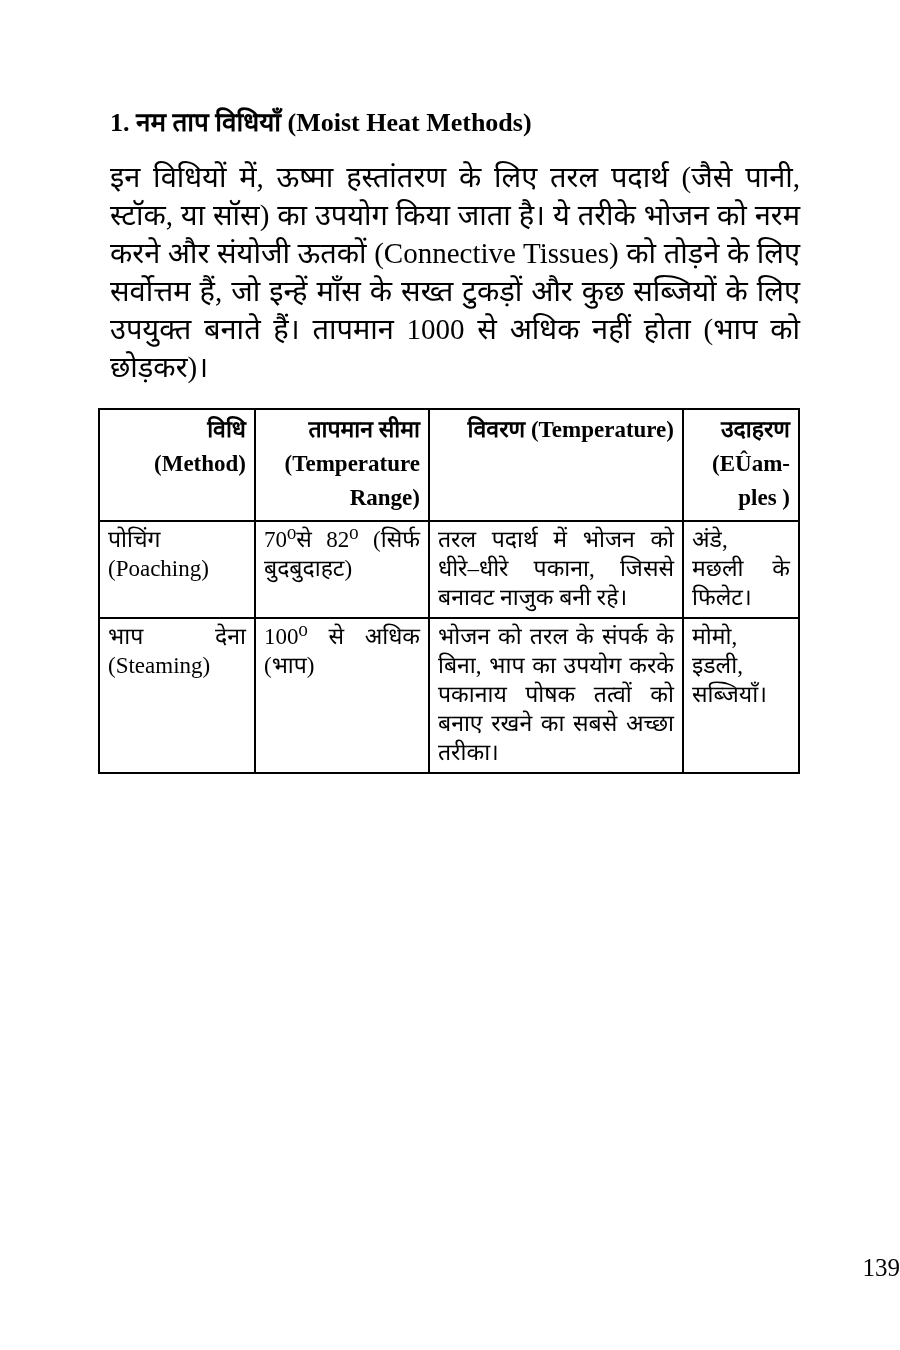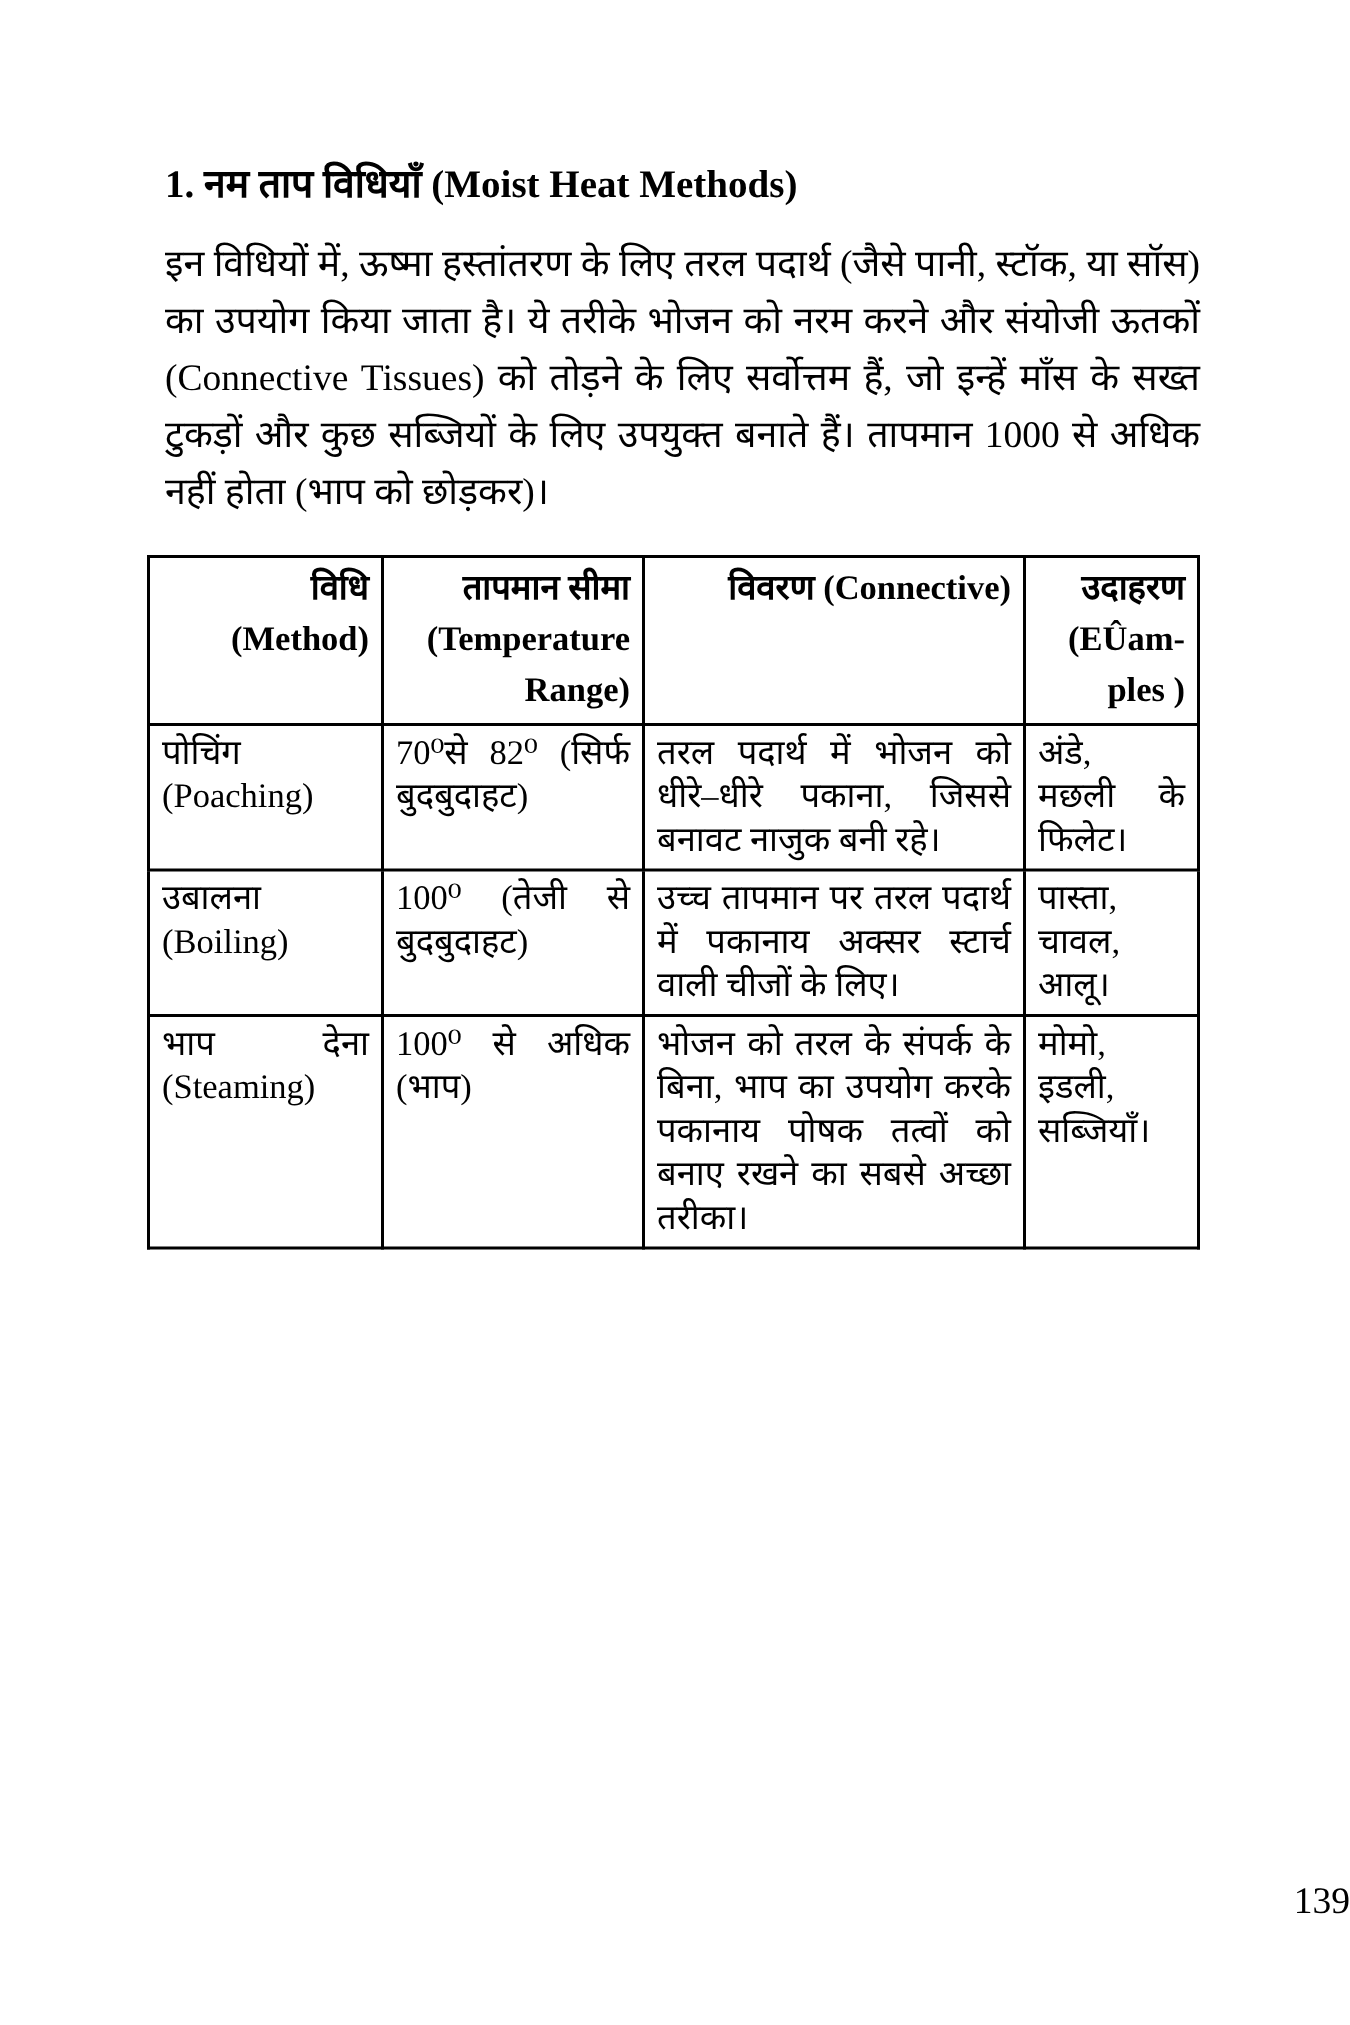--- a/index.html
+++ b/index.html
@@ -19,21 +19,21 @@
   .doc-heading {
     margin: 0;
     padding: 106px 52px 0 110px;
     font-size: 26px;
     font-weight: bold;
     line-height: 34px;
     white-space: pre-line;
   }
   .intro {
     margin: 18px 100px 0 110px;
-    font-size: 25px;
+    font-size: 29px;
     line-height: 38px;
     text-align: justify;
   }
   table.methods {
     border-collapse: collapse;
     table-layout: fixed;
     margin: 22px 0 0 98px;
     width: 700px;
     font-size: 23px;
   }
@@ -88,46 +88,36 @@
       <col style="width:254px">
       <col style="width:116px">
     </colgroup>
     <thead>
       <tr>
         <th>विधि
 (Method)</th>
         <th>तापमान सीमा
 (Temperature
 Range)</th>
-        <th>विवरण (Connective)</th>
+        <th>विवरण (Temperature)</th>
         <th>उदाहरण
 (EÛam-
 ples )</th>
       </tr>
     </thead>
     <tbody>
       <tr>
         <td class="c-method">पोचिंग
 (Poaching)</td>
         <td class="c-temp">70⁰से 82⁰ (सिर्फ
 बुदबुदाहट)</td>
         <td class="c-desc">तरल पदार्थ में भोजन को धीरे–धीरे पकाना, जिससे बनावट नाजुक बनी रहे।</td>
         <td class="c-ex">अंडे,
 मछली के
 फिलेट।</td>
-      </tr>
-      <tr>
-        <td class="c-method">उबालना
-(Boiling)</td>
-        <td class="c-temp">100⁰ (तेजी से
-बुदबुदाहट)</td>
-        <td class="c-desc">उच्च तापमान पर तरल पदार्थ में पकानाय अक्सर स्टार्च वाली चीजों के लिए।</td>
-        <td class="c-ex">पास्ता,
-चावल,
-आलू।</td>
       </tr>
       <tr>
         <td class="c-method">भाप देना
 (Steaming)</td>
         <td class="c-temp">100⁰ से अधिक
 (भाप)</td>
         <td class="c-desc">भोजन को तरल के संपर्क के बिना, भाप का उपयोग करके पकानाय पोषक तत्वों को बनाए रखने का सबसे अच्छा तरीका।</td>
         <td class="c-ex">मोमो,
 इडली,
 सब्जियाँ।</td>

